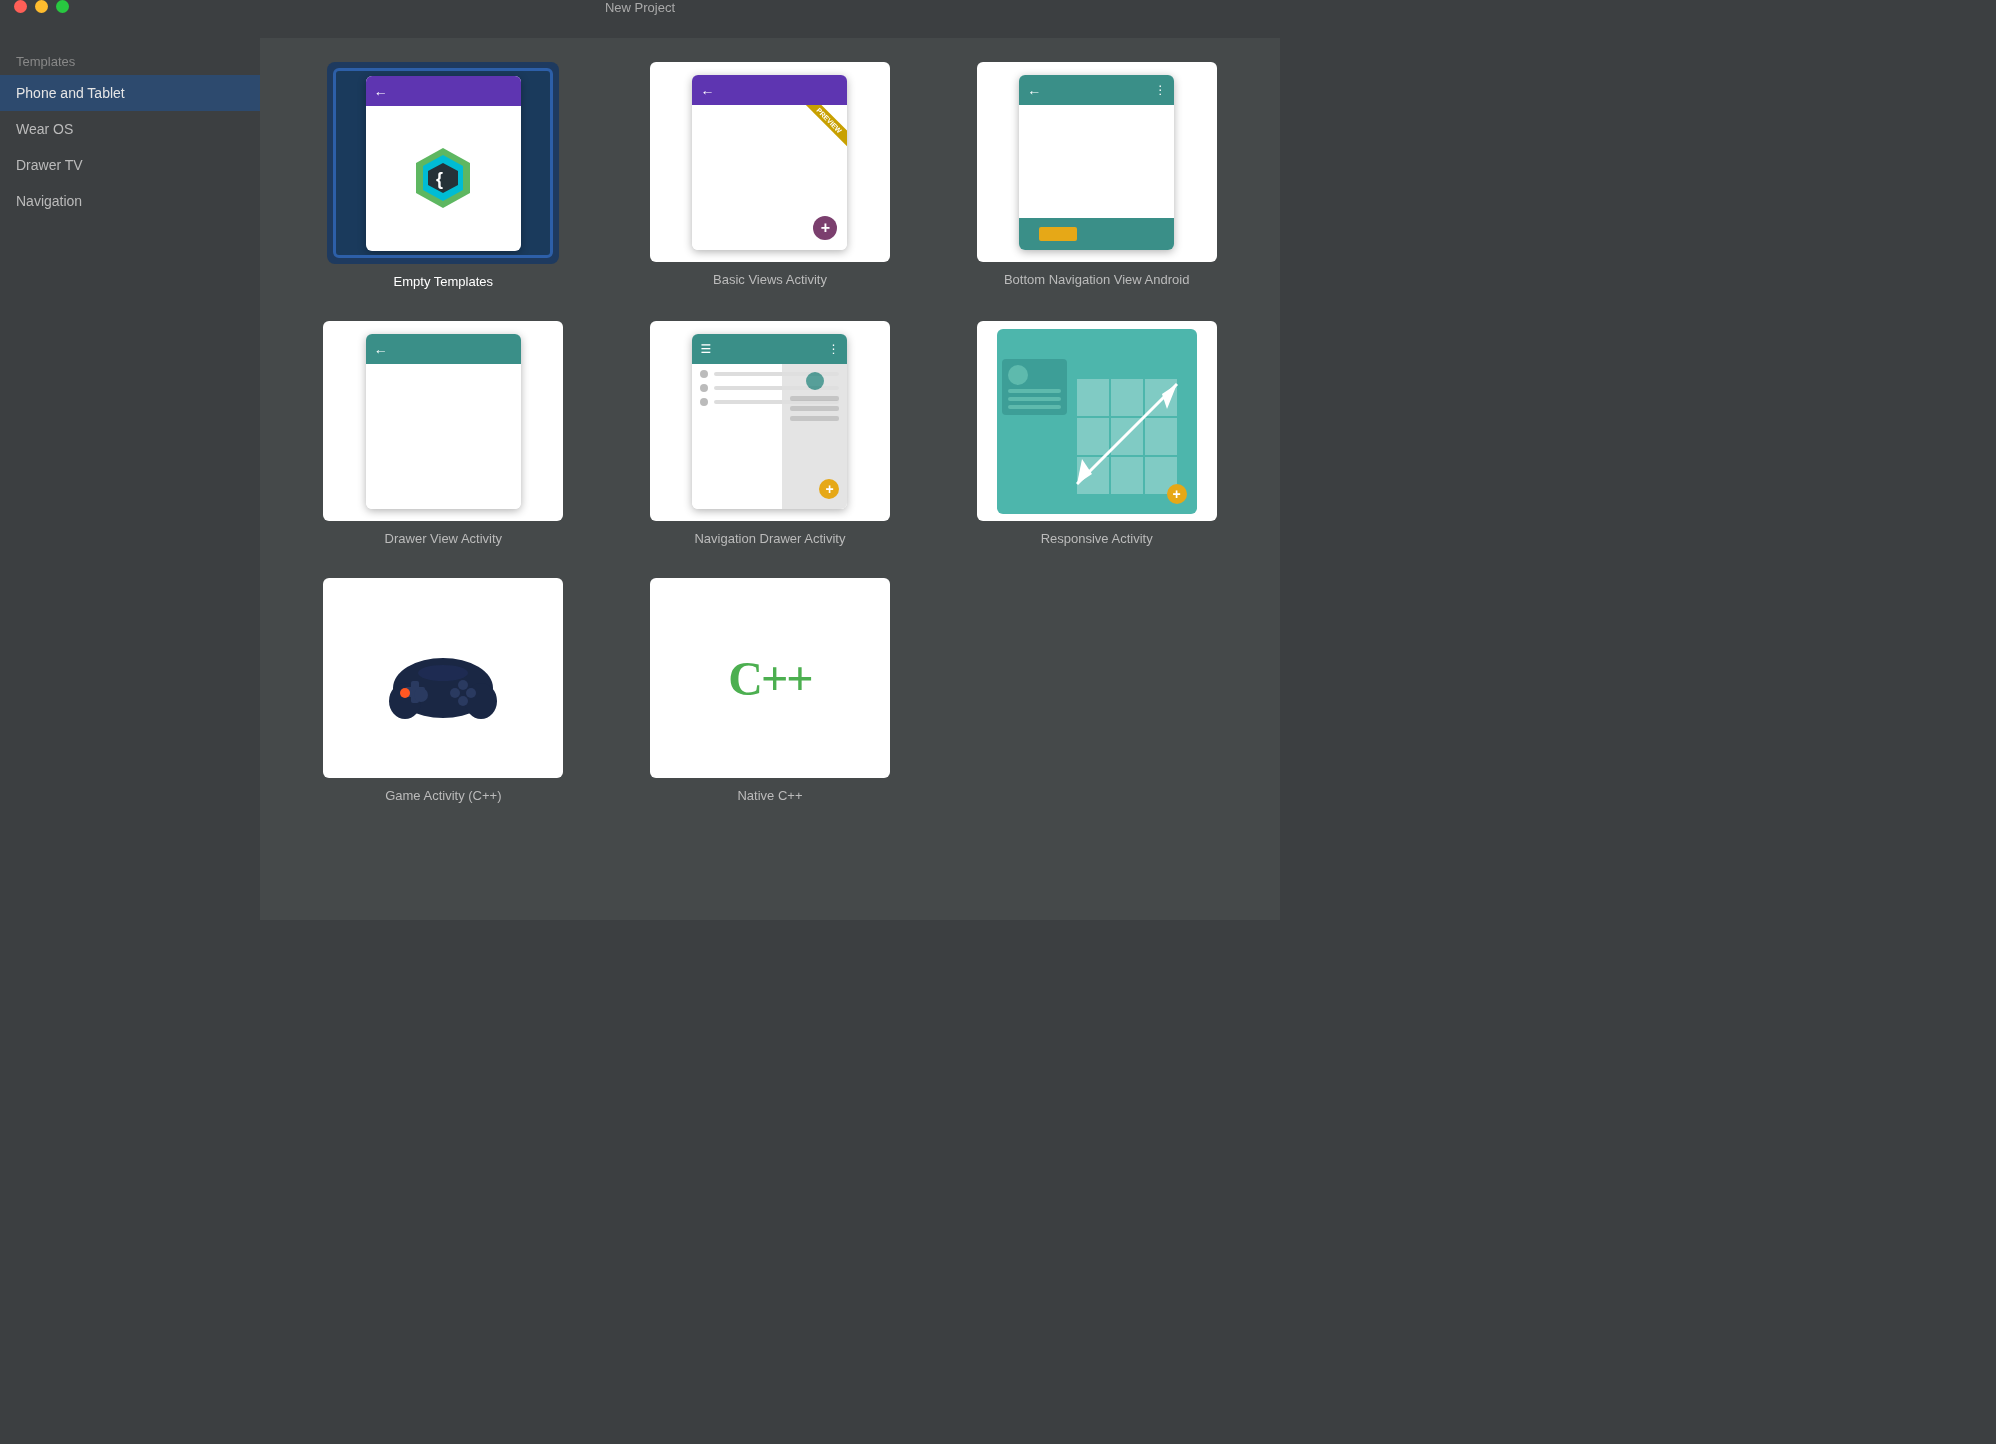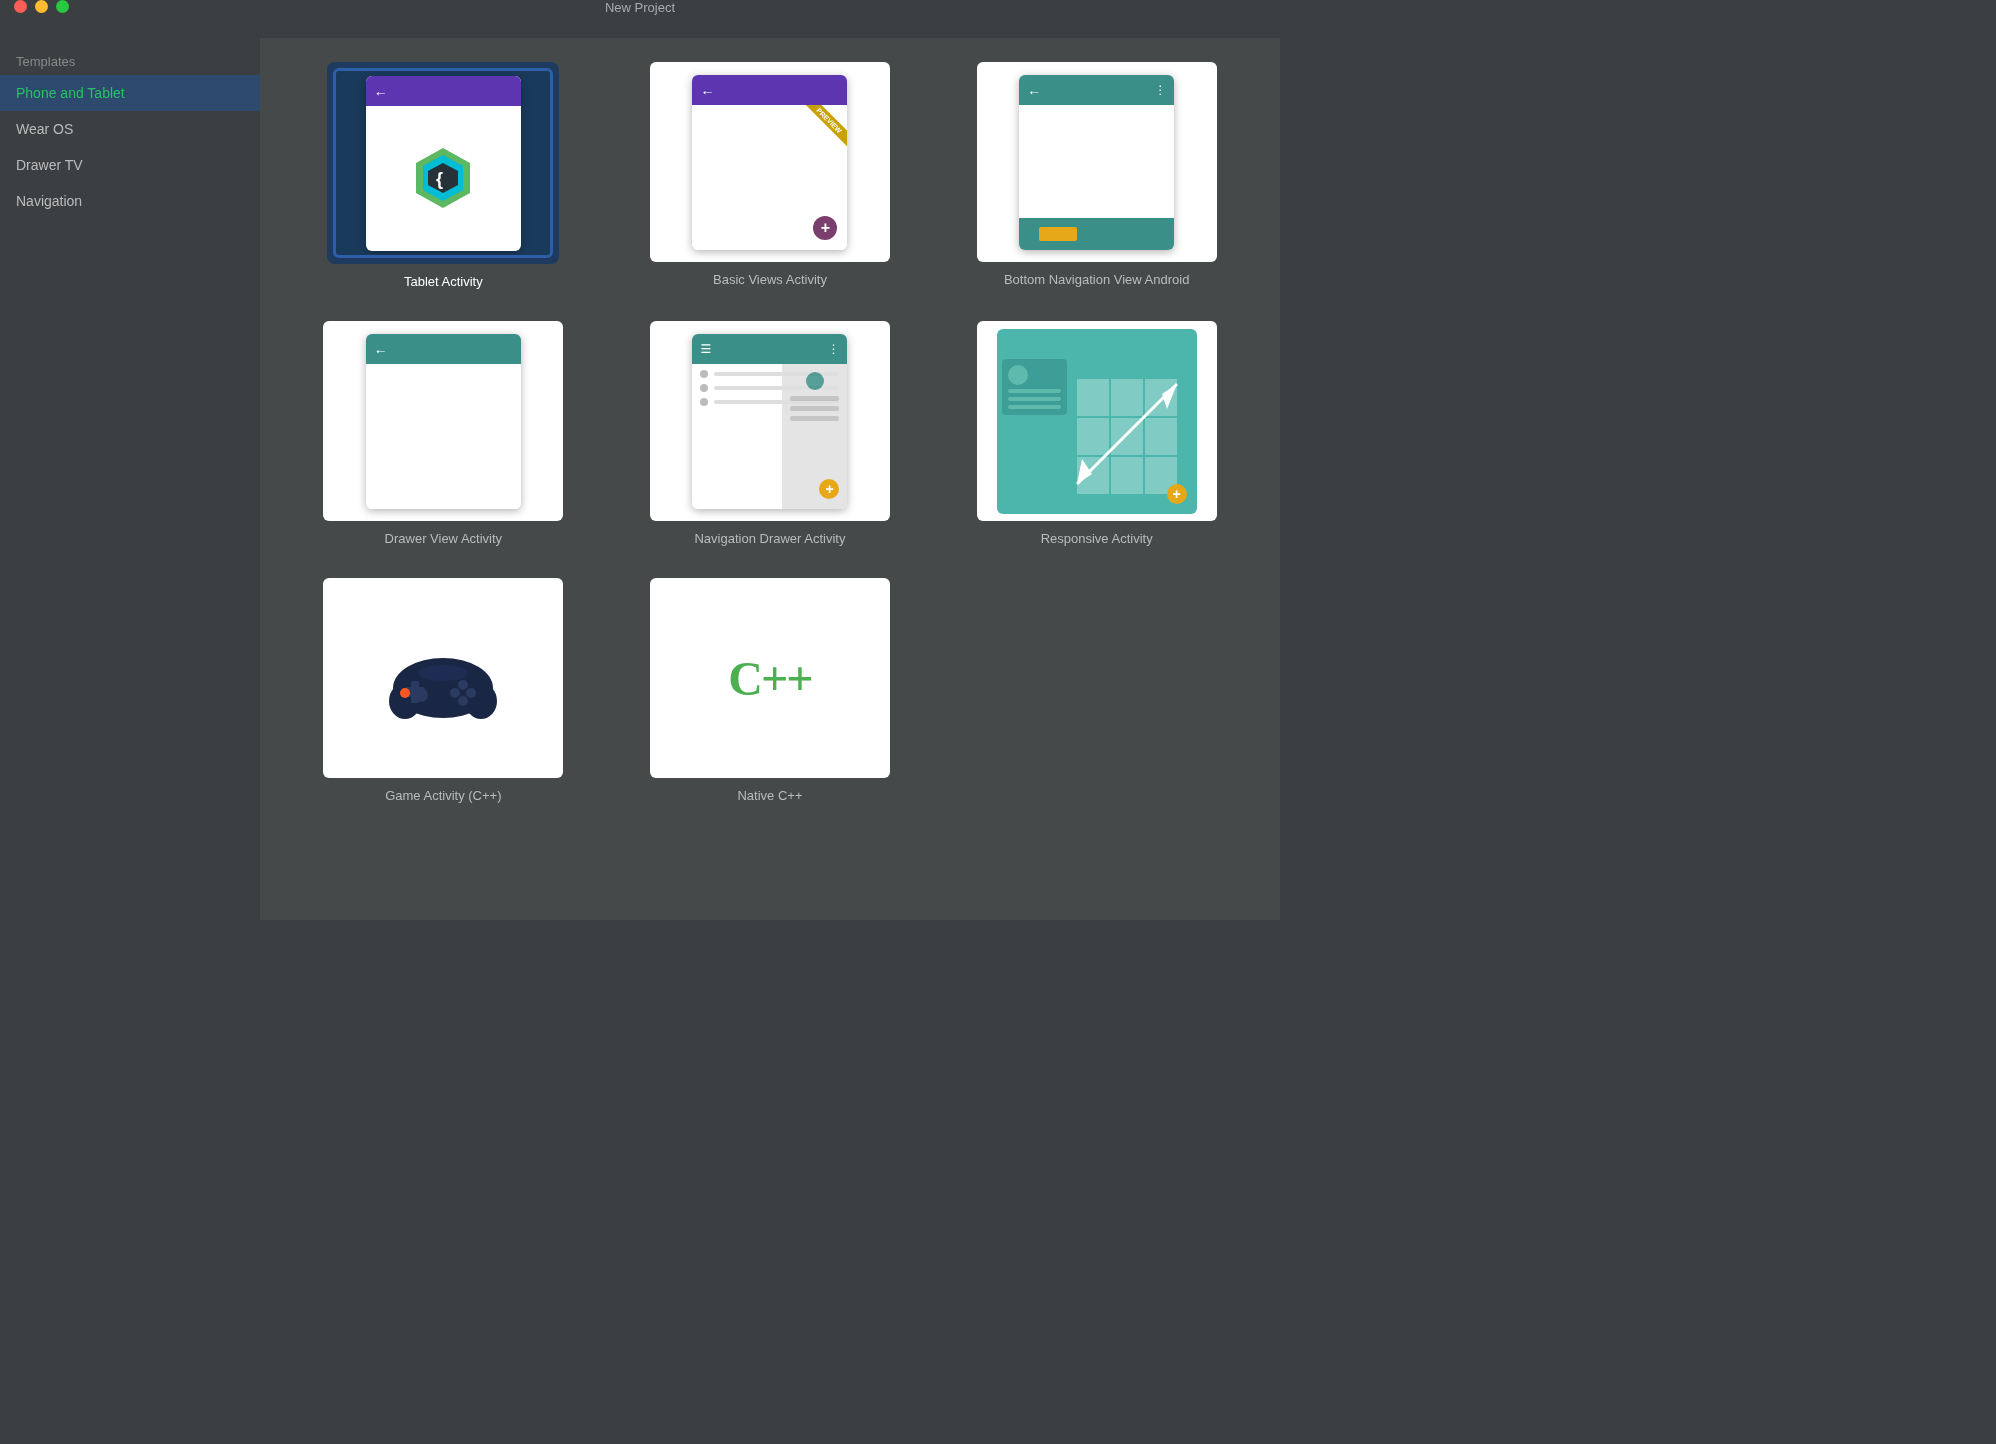--- a/index.html
+++ b/index.html
@@ -61,21 +61,21 @@
     }
     .sidebar-item {
       padding: 10px 16px;
       font-size: 14px;
       color: #bbb;
       cursor: pointer;
       border-radius: 0;
     }
     .sidebar-item.active {
       background: #2d4a6e;
-      color: #22c55e;
+      color: #e5e5e5;
     }
     .content-area {
       flex: 1;
       background: #45494a;
       overflow-y: auto;
       padding: 24px 32px;
     }
     .templates-grid {
       display: grid;
       grid-template-columns: repeat(3, 1fr);
@@ -195,21 +195,21 @@
                   <polygon points="35,12 55,23 55,47 35,58 15,47 15,23" fill="#00bcd4"></polygon>
 
                   <polygon points="35,20 50,28 50,42 35,50 20,42 20,28" fill="#263238"></polygon>
 
                   <text x="28" y="42" font-size="18" fill="#fff" font-weight="bold">{</text>
                 </svg>
               </div>
             </div>
           </div>
         </div>
-        <span class="template-label" style="color:#fff;">Tablet Activity</span>
+        <span class="template-label" style="color:#fff;">Empty Templates</span>
       </div>
 
       <div class="template-item">
         <div class="template-preview" style="background:#fff;">
           <div style="width:155px; height:175px; background:#fff; border-radius:6px; overflow:hidden; box-shadow:0 2px 8px rgba(0,0,0,0.3); position:relative;">
             <div style="height:30px; background:#5e35b1; display:flex; align-items:center; padding:0 8px;">
               <span style="color:#fff; font-size:14px;">←</span>
             </div>
             <div style="height:145px; background:#fff; position:relative;">
 

